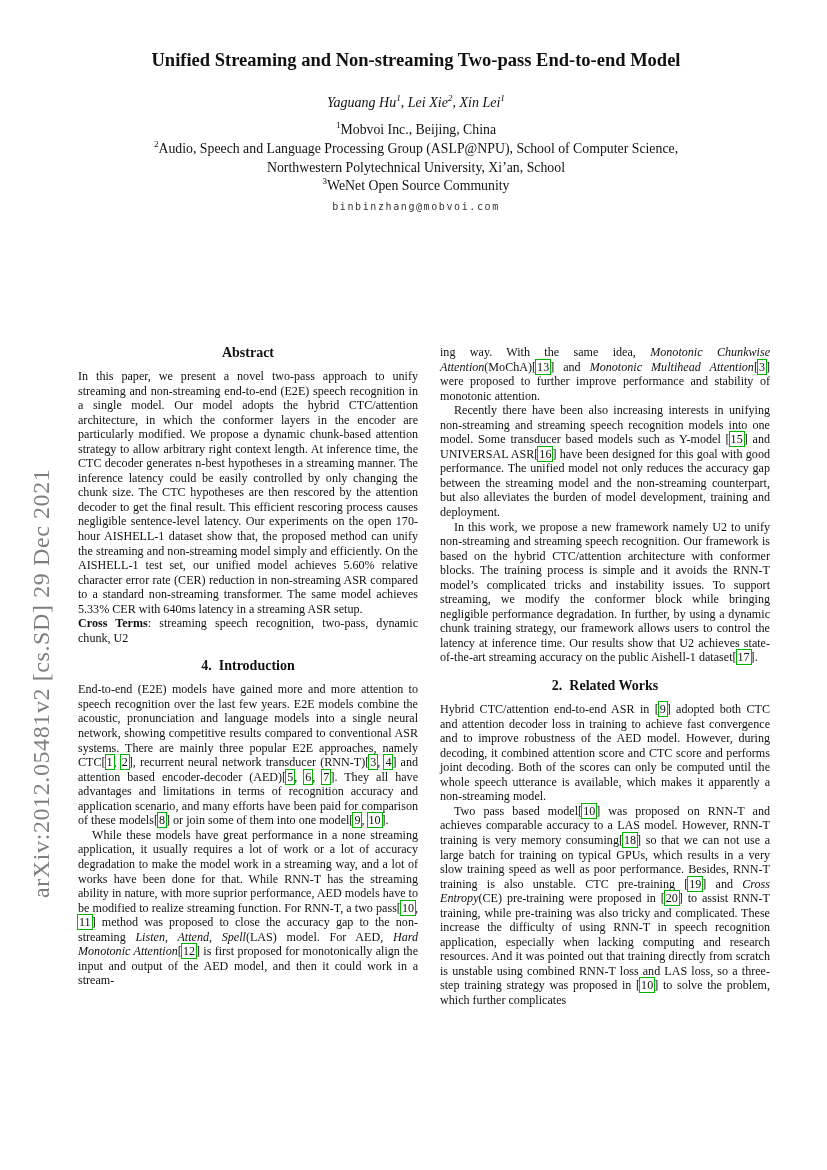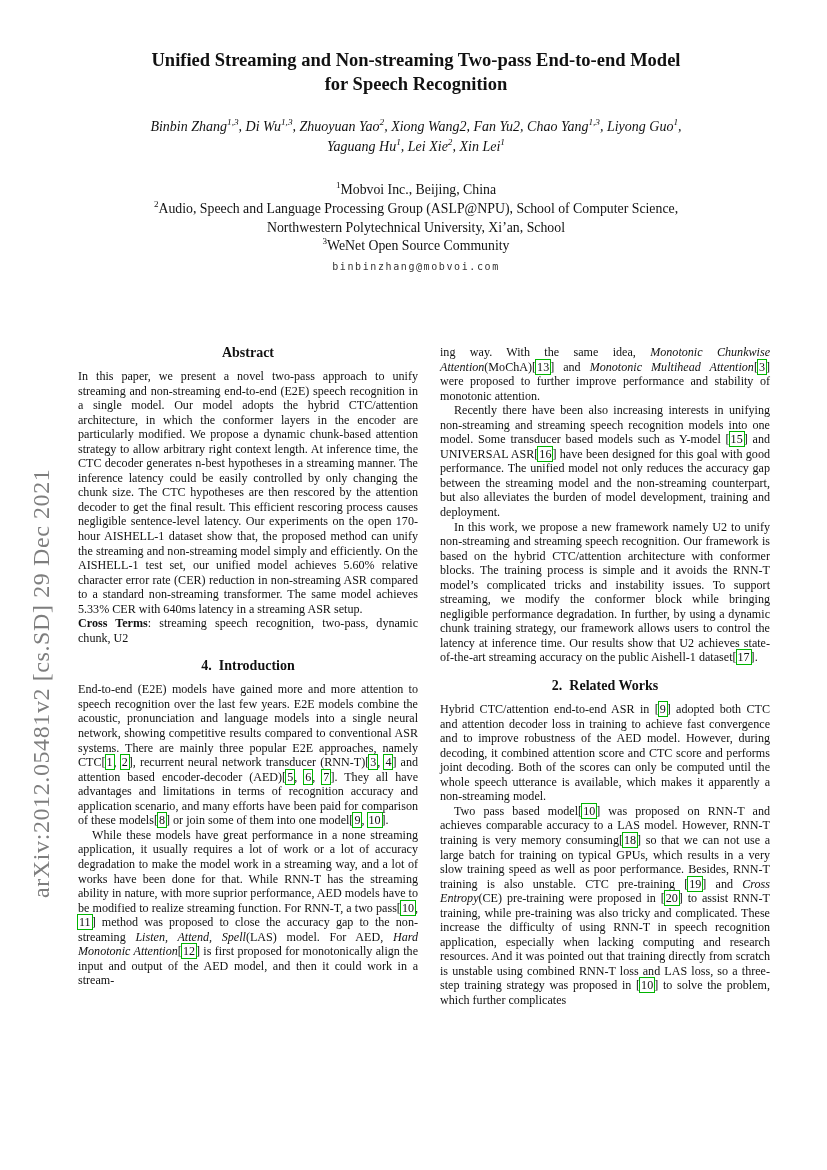--- a/index.html
+++ b/index.html
@@ -37,21 +37,21 @@
     line-height:24px;
     margin:0;
   }
   .authors {
     margin-top:21px;
     font-style:italic;
     font-size:14px;
     line-height:20px;
   }
   .affils {
-    margin-top:24px;
+    margin-top:8px;
     font-size:13.8px;
     line-height:18.8px;
   }
   .email {
     margin-top:5px;
     font-family:"DejaVu Sans Mono", monospace;
     font-size:10px;
     letter-spacing:1.6px;
     color:#333;
   }
@@ -93,24 +93,22 @@
 </head>
 <body>
 
 <div class="page">
 
   <div class="arxiv-stamp">arXiv:2012.05481v2  [cs.SD]  29 Dec 2021</div>
 
   <div class="header">
     <h1 class="title">
       <span style="display:block">Unified Streaming and Non-streaming Two-pass End-to-end Model</span>
-      <span style="display:block">for Speech Recognition</span>
     </h1>
     <div class="authors">
-      <div>Binbin Zhang<sup>1,3</sup>, Di Wu<sup>1,3</sup>, Zhuoyuan Yao<sup>2</sup>, Xiong Wang2, Fan Yu2, Chao Yang<sup>1,3</sup>, Liyong Guo<sup>1</sup>,</div>
       <div>Yaguang Hu<sup>1</sup>, Lei Xie<sup>2</sup>, Xin Lei<sup>1</sup></div>
     </div>
     <div class="affils">
       <div><sup>1</sup>Mobvoi Inc., Beijing, China</div>
       <div><sup>2</sup>Audio, Speech and Language Processing Group (ASLP@NPU), School of Computer Science,</div>
       <div>Northwestern Polytechnical University, Xi’an, School</div>
       <div><sup>3</sup>WeNet Open Source Community</div>
     </div>
     <div class="email">binbinzhang@mobvoi.com</div>
   </div>

